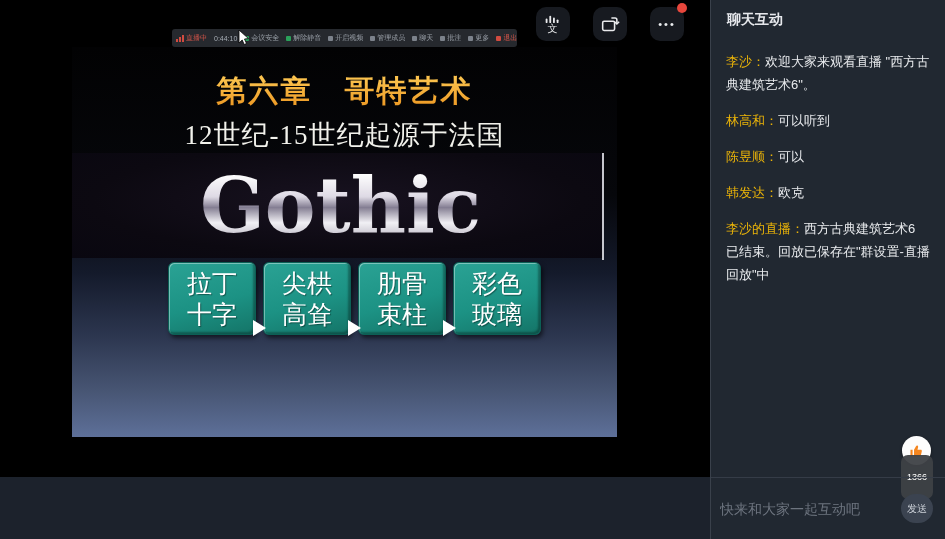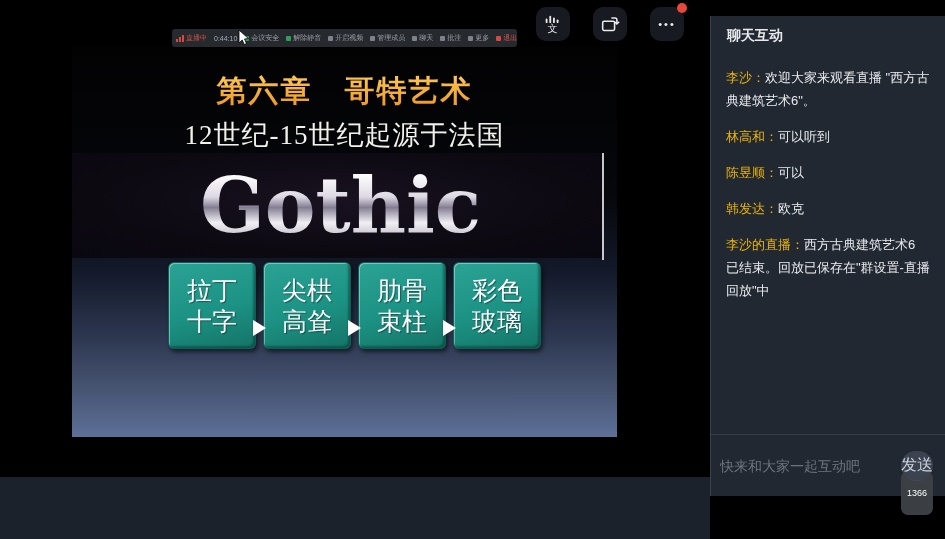--- a/index.html
+++ b/index.html
@@ -48,58 +48,58 @@
     display:flex; align-items:center; justify-content:center;padding-left:6px; }
   .banner-text { font-family:"DejaVu Serif","Liberation Serif",serif; font-weight:bold;
     font-size:76px; line-height:1;
     background:linear-gradient(180deg,#ffffff 8%,#d8d3e0 38%,#6f6880 52%,#efeef3 72%,#9d97a8 100%);
     -webkit-background-clip:text; background-clip:text; color:transparent;
     text-shadow:0 0 1px rgba(255,255,255,.15); }
   .banner-caret { position:absolute; left:530px; top:106px; width:2px; height:107px;
     background:#e8e8ee; opacity:.85; }
 
   .boxes { position:absolute; left:96px; top:215px; display:flex; gap:7px; }
-  .tbox { position:relative; width:88px; height:87px; border-radius:6px;
+  .tbox { position:relative; width:88px; height:73px; border-radius:6px;
     background:linear-gradient(165deg,#2aa294 0%,#1c9284 55%,#147467 100%);
     border:1px solid #0c5f55;
     box-shadow:inset 1px 1px 0 rgba(255,255,255,.38), inset -2px -2px 2px rgba(0,20,16,.35), 2px 3px 4px rgba(0,0,0,.55);
     display:flex; flex-direction:column; align-items:center; justify-content:center;
     font-family:"Liberation Serif","DejaVu Serif",serif; font-size:25px; line-height:31px;
     color:#fff; text-shadow:1px 1px 1px rgba(0,0,0,.4); }
   .flow-arrow { position:absolute; top:58px; width:0; height:0;
     border-top:8px solid transparent; border-bottom:8px solid transparent;
     border-left:13px solid #fff; z-index:5; }
   .fa1 { left:85px; } .fa2 { left:180px; } .fa3 { left:275px; }
 
   
   .bottom-bar { position:absolute; left:0; top:477px; width:710px; height:62px; background:#1c222c; }
 
   
-  .chat { position:absolute; left:710px; top:16px; width:235px; height:480px;
+  .chat { position:absolute; left:710px; top:0; width:235px; height:539px;
     background:#212831; border-left:1px solid #3a414b; }
   .chat-header { padding:11px 16px 14px; color:#e6e8ec; font-size:14px; font-weight:bold; }
   .chat-body { padding:7px 15px 0; }
   .msg { font-size:13px; line-height:23px; margin-bottom:13px; word-break:break-all; }
   .msg .mname { color:#eab308; }
   .msg .mtext { color:#e9ebee; }
 
   .like-wrap { position:absolute; right:13px; top:436px; width:30px; height:42px; cursor:pointer; }
   .like-circle { width:29px; height:29px; border-radius:50%; background:#fdfdfd;
     display:flex; align-items:center; justify-content:center; box-shadow:0 1px 3px rgba(0,0,0,.5); }
   .like-badge { position:absolute; left:50%; transform:translateX(-50%); top:19px;
     background:rgba(62,65,70,.95); color:#fff; font-size:9px; line-height:12px;
     padding:16px 6px; border-radius:7px; white-space:nowrap; }
 
   .chat-footer { position:absolute; left:0; bottom:0; width:100%; height:62px;
     border-top:1px solid #353c47; display:flex; align-items:center; padding:0 12px 0 9px; }
   .chat-input { flex:1; background:transparent; border:none; outline:none;
     color:#d2d6dc; font-size:14px; font-family:inherit; }
   .chat-input::placeholder { color:#6d747f; }
   .send-btn { width:54px; height:29px; border:none; border-radius:15px; background:#3b4350;
-    color:#ccd1d8; font-size:16px; font-family:inherit; cursor:pointer; }
+    color:#ccd1d8; font-size:10px; font-family:inherit; cursor:pointer; }
 </style>
 </head>
 <body>
 
 <div id="app">
 
   <div class="stage">
 
     <div class="share-toolbar">
       <span class="st-item">

